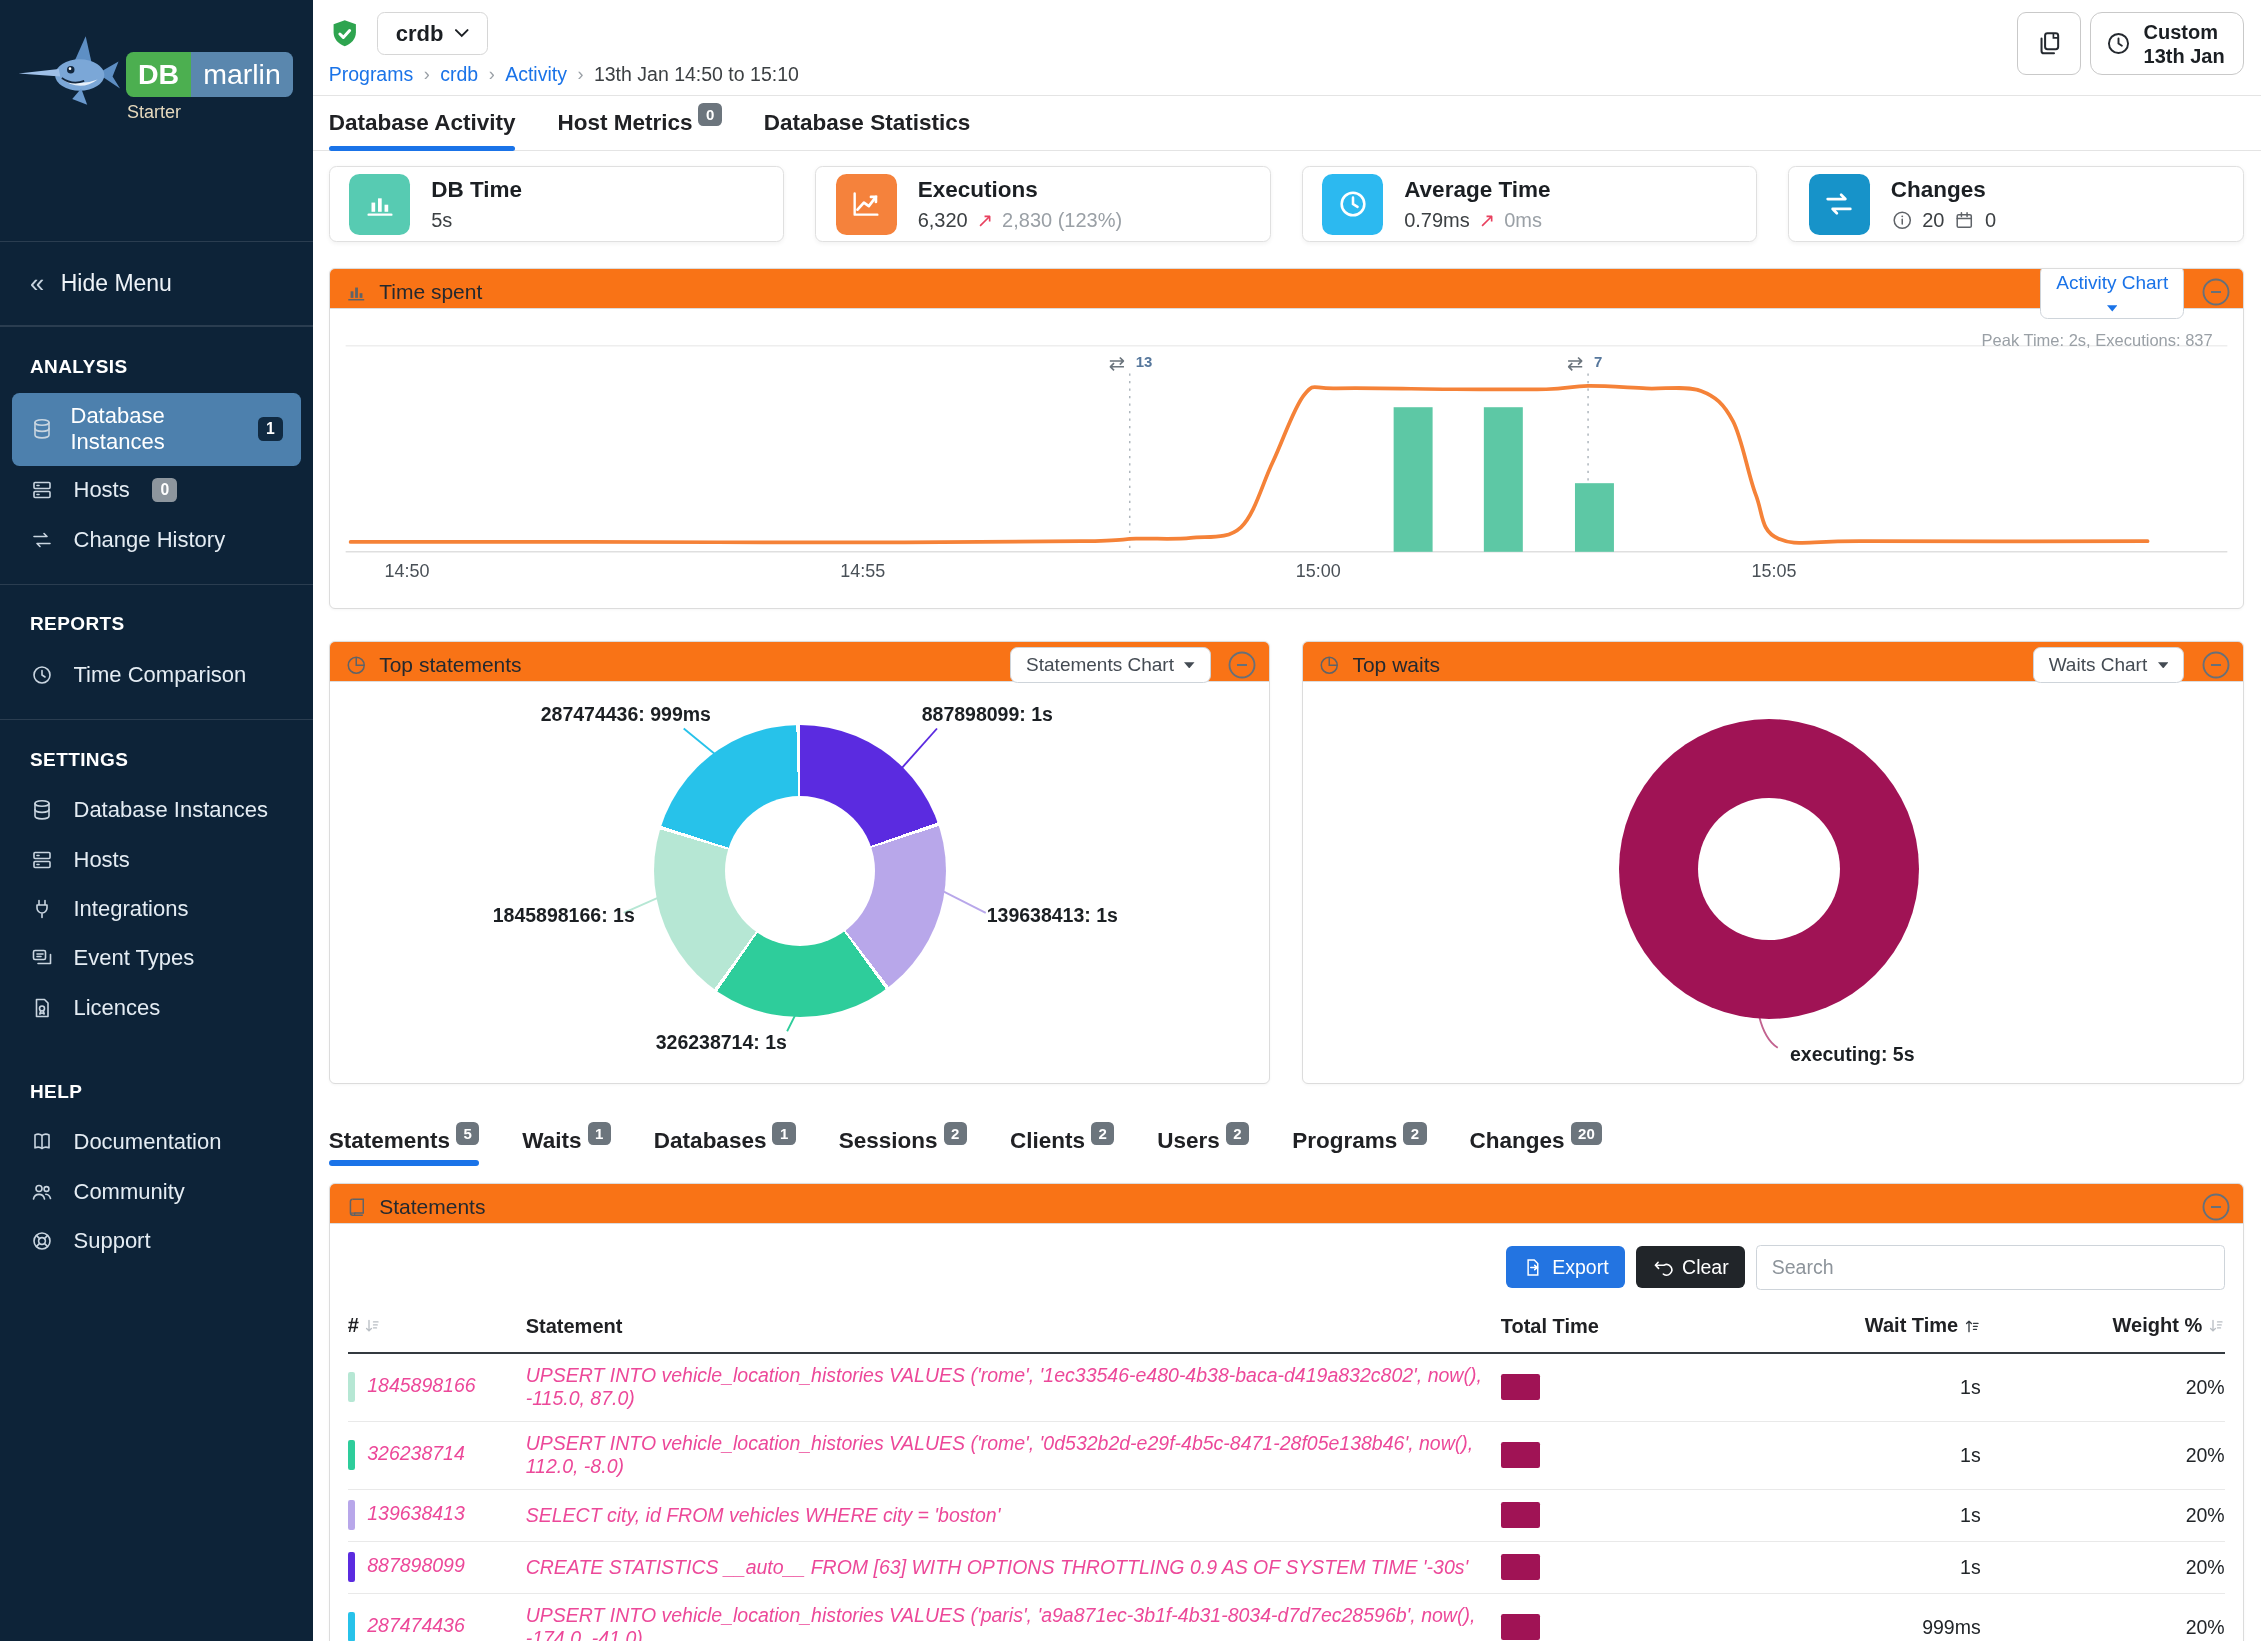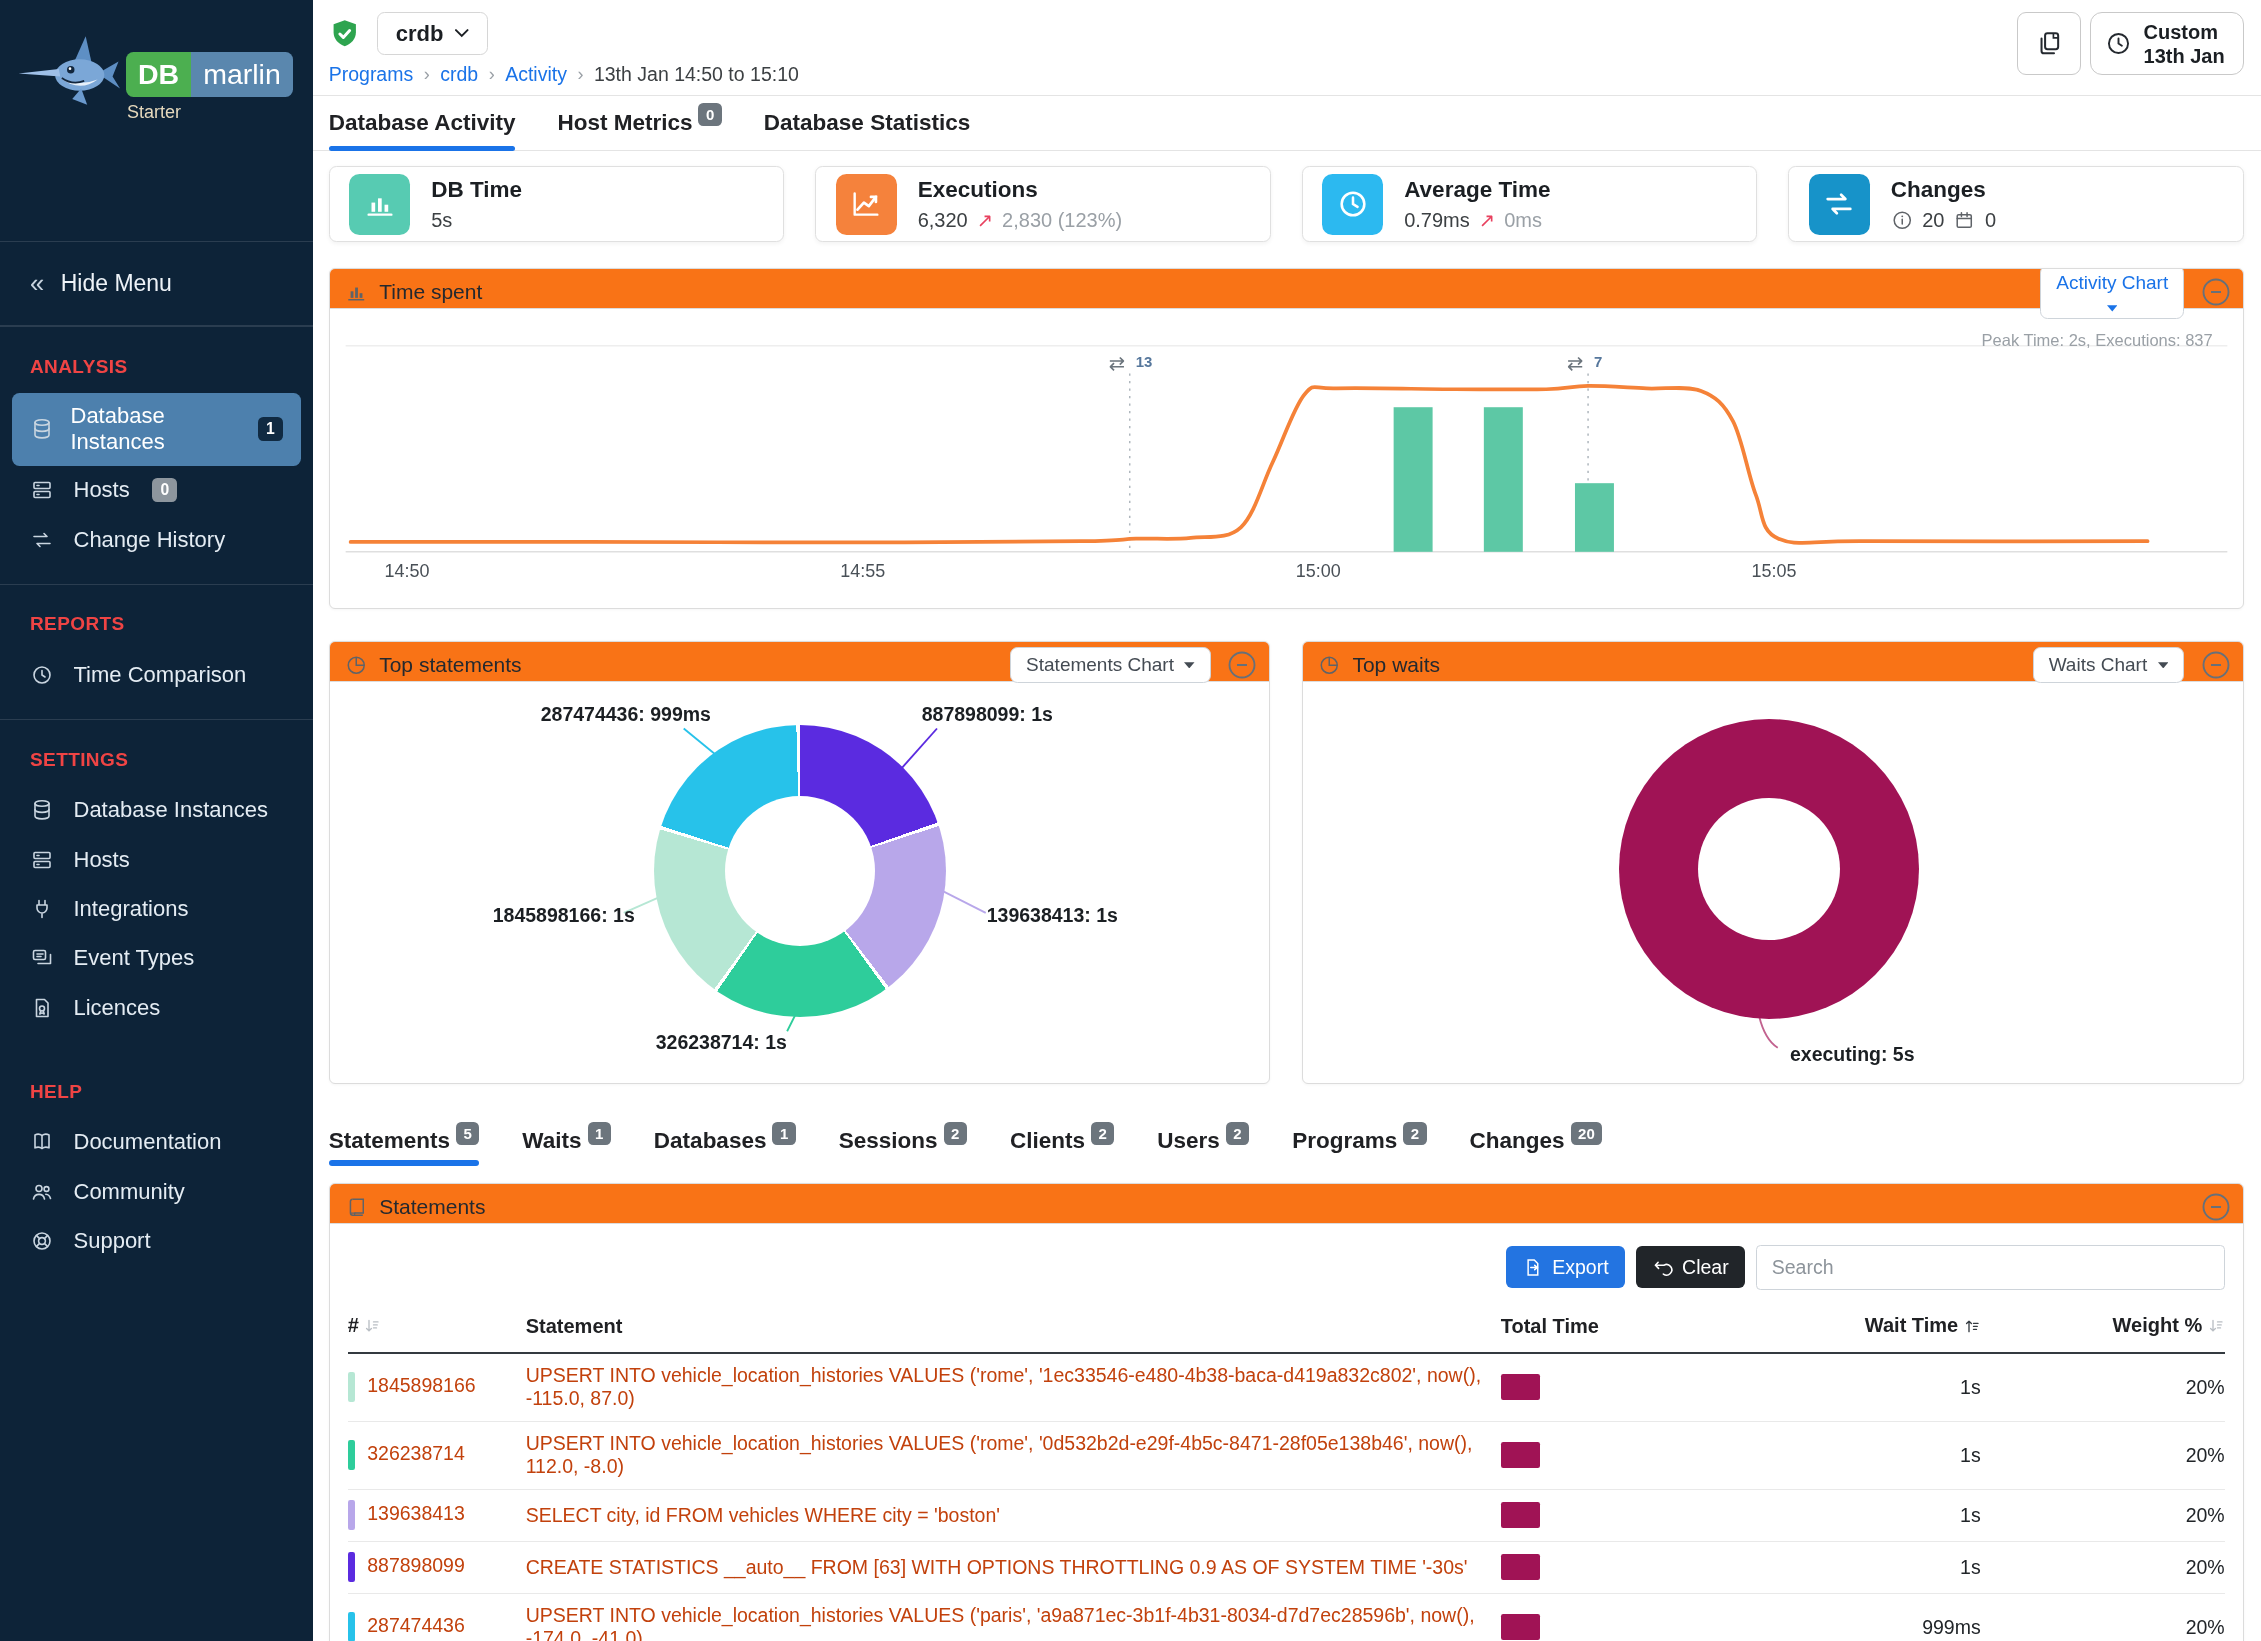--- a/index.html
+++ b/index.html
@@ -12,21 +12,21 @@
 .brand { position:relative; height:236px; border-bottom:0.7px solid rgba(255,255,255,.12);margin-top:6px; }
 .brand-fish { position:absolute; left:13.5px; top:21px; }
 .brand-badges { position:absolute; left:126px; top:46px; display:flex; font-size:28.5px; }
 .b-db { background:#4caf50; color:#fff; font-weight:700; padding:6px 12px; border-radius:7.5px 0 0 7.5px; }
 .b-marlin { background:#5a87ae; color:#fff; padding:6px 12px; border-radius:0 7.5px 7.5px 0; }
 .b-edition { position:absolute; left:127px; top:96px; color:#e6d9bd; font-size:18px; }
 .hide-menu { display:flex; align-items:center; gap:16.5px; padding:27px 30px; font-size:23px; color:#eef3f8; cursor:pointer; border-bottom:0.7px solid rgba(255,255,255,.12); }
 .hide-chev { font-size:25.5px; color:#c7d3de; }
 .side-section { padding:7.5px 0 19.5px; }
 .side-section.bordered { border-top:0.7px solid rgba(255,255,255,.12); }
-.side-title { font-size:19px; letter-spacing:0.4px; color:#ef4444; padding:0 30px; margin:21px 0 15px; font-weight:600; }
+.side-title { font-size:19px; letter-spacing:0.4px; color:#ffffff; padding:0 30px; margin:21px 0 15px; font-weight:600; }
 .side-item { display:flex; align-items:center; gap:16.5px; padding:11.2px 30px; font-size:22px; color:#e4ecf3; cursor:pointer; }
 .side-item .icon { width:27px; height:27px; display:flex; align-items:center; color:#c9d5e0; }
 .side-item.active { background:#4d80ad; margin:0 12px; padding:10.5px 18px; border-radius:7.5px; color:#fff; }
 .side-badge { background:#8d969e; color:#fff; font-size:15.7px; font-weight:700; padding:3px 8.2px; border-radius:5.2px; margin-left:6px; }
 .side-badge.dark { background:#102a42; }
 
 
 .main { flex:1; position:relative; background:#fff; }
 .topbar { position:relative; height:96px; border-bottom:0.7px solid #e4e4e4; padding:10.5px 20px 0 15.7px; }
 .tb-row1 { display:flex; align-items:center; gap:16.5px; height:46px; }
@@ -96,21 +96,21 @@
 .search-input { width:469px; height:45px; border:0.7px solid #ced4da; border-radius:4.5px; font-size:19.5px; padding:0 15px; color:#495057; font-family:"Liberation Sans",sans-serif; }
 .search-input::placeholder { color:#8d949b; }
 
 .stmt-table { width:calc(100% - 36px); margin:6px 18px 0; border-collapse:collapse; }
 .stmt-table th { font-size:20px; font-weight:700; color:#202124; text-align:left; padding:13.5px 0 12px; border-bottom:2.2px solid #343a40; white-space:nowrap; }
 .stmt-table th.r, .stmt-table td.r { text-align:right; }
 .sort-ic { color:#b9bec4; margin-left:4.5px; vertical-align:-3px; }
 .sort-ic.on { color:#343a40; }
 .stmt-table td { padding:10.5px 0; border-bottom:0.7px solid #e9e9e9; font-size:19.5px; color:#212529; vertical-align:middle; }
 .chip { display:inline-block; width:7.5px; height:30px; border-radius:2.2px; margin-right:12px; vertical-align:middle; }
-.id-link, .sql-link { color:#c2410c; cursor:pointer; }
+.id-link, .sql-link { color:#ec4899; cursor:pointer;font-style:italic; }
 .tt-bar { display:inline-block; width:39px; height:25.5px; border-radius:2.2px; vertical-align:middle; }
 .col-hash { width:178px; }
 .col-total { width:240px; }
 .col-wait { width:240px; }
 .col-weight { width:244px; }
 </style>
 </head>
 <body>
 
 <div class="app">

